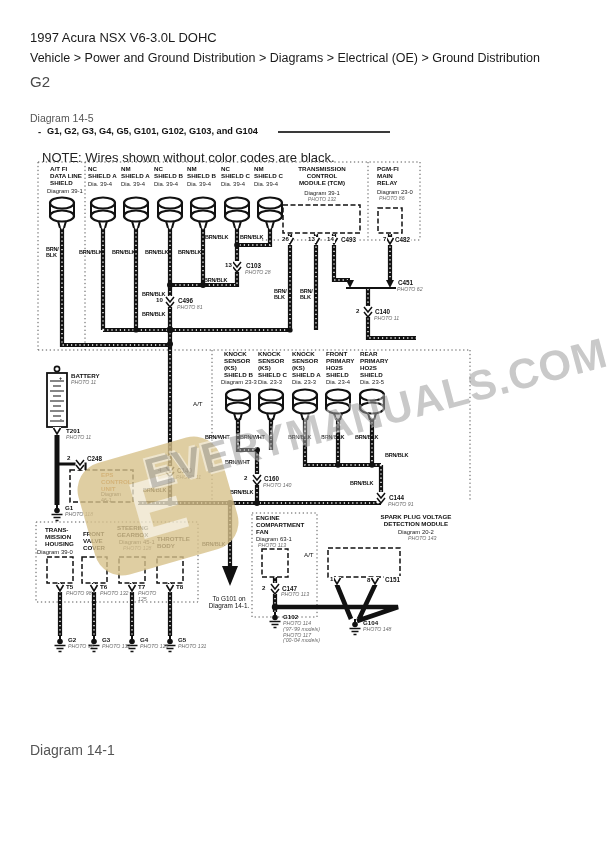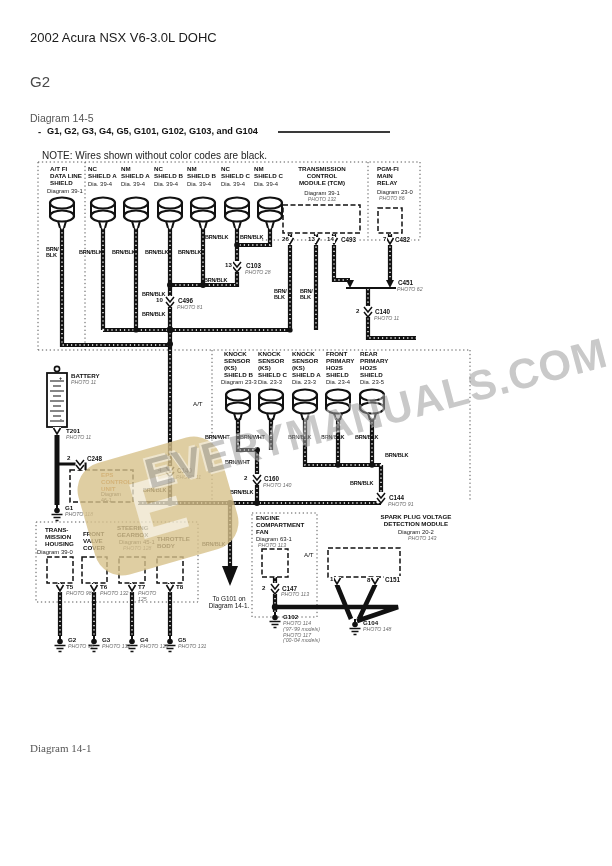--- a/index.html
+++ b/index.html
@@ -6,22 +6,22 @@
   #page{position:relative;width:612px;height:866px;background:#fff;overflow:hidden;
         font-family:"Liberation Sans",sans-serif;color:#111;}
   .hdr{position:absolute;left:30px;white-space:nowrap;}
   #doc-title{top:30px;font-size:13px;color:#1a1a1a;}
   #breadcrumb{top:51px;font-size:12.5px;color:#1a1a1a;}
   #section-id{top:73px;font-size:15px;color:#4a4a4a;}
   #diagram-label{top:112px;font-size:10.5px;color:#555;}
   #title-dash{position:absolute;left:38px;top:126px;font-size:9.5px;font-weight:bold;}
   #diagram-title{position:absolute;left:47px;top:126px;font-size:9.2px;font-weight:bold;white-space:nowrap;}
   #title-rule{position:absolute;left:278px;top:131px;width:112px;height:2px;background:#3a3a3a;}
-  #diagram-note{position:absolute;left:42px;top:150px;font-size:10px;color:#222;}
-  #bottom-label{top:742px;font-size:11px;color:#555;font-family:Liberation Serif, serif;}
+  #diagram-note{position:absolute;left:42px;top:150px;font-size:13px;color:#222;}
+  #bottom-label{top:742px;font-size:14px;color:#555;}
   svg{position:absolute;left:0;top:0;}
   
   .lb{position:absolute;font-size:6.2px;font-weight:bold;line-height:1.12;white-space:pre-line;z-index:3;}
   .dia{font-weight:normal;font-size:5.9px;color:#222;}
   .ph{font-weight:normal;font-style:italic;font-size:5.2px;color:#6b6b6b;}
   .wl{font-size:5.5px;letter-spacing:-0.2px;}
   .pin{font-size:6.1px;background:#fff;padding:0 1px;z-index:4;}
   .cn{font-size:6.3px;background:#fff;padding:0 1px;z-index:4;}
   .ctr{text-align:center;}
   .eps-t{color:#c3792b;}
@@ -33,21 +33,22 @@
   #wm-logo{position:absolute;left:84px;top:448px;width:148px;height:116px;border-radius:28px;
      background:#d8c28c;opacity:.8;transform:rotate(-16deg);z-index:5;pointer-events:none;
      display:flex;align-items:center;justify-content:center;}
   #wm-logo span{font-size:82px;font-weight:bold;color:#efe6cd;}
 </style>
 </head>
 <body>
 
 <div id="page">
 
-  <div id="doc-title" class="hdr">2002 Acura NSX V6-3.0L DOHC</div>
+  <div id="doc-title" class="hdr">1997 Acura NSX V6-3.0L DOHC</div>
+  <div id="breadcrumb" class="hdr">Vehicle &gt; Power and Ground Distribution &gt; Diagrams &gt; Electrical (OE) &gt; Ground Distribution</div>
   <div id="section-id" class="hdr">G2</div>
   <div id="diagram-label" class="hdr">Diagram 14-5</div>
   <div id="title-dash">-</div>
   <div id="diagram-title">G1, G2, G3, G4, G5, G101, G102, G103, and G104</div>
   <div id="title-rule"></div>
   <div id="diagram-note">NOTE: Wires shown without color codes are black.</div>
   <div id="bottom-label" class="hdr">Diagram 14-1</div>
 
   <svg width="612" height="866" viewBox="0 0 612 866">
     <defs>

